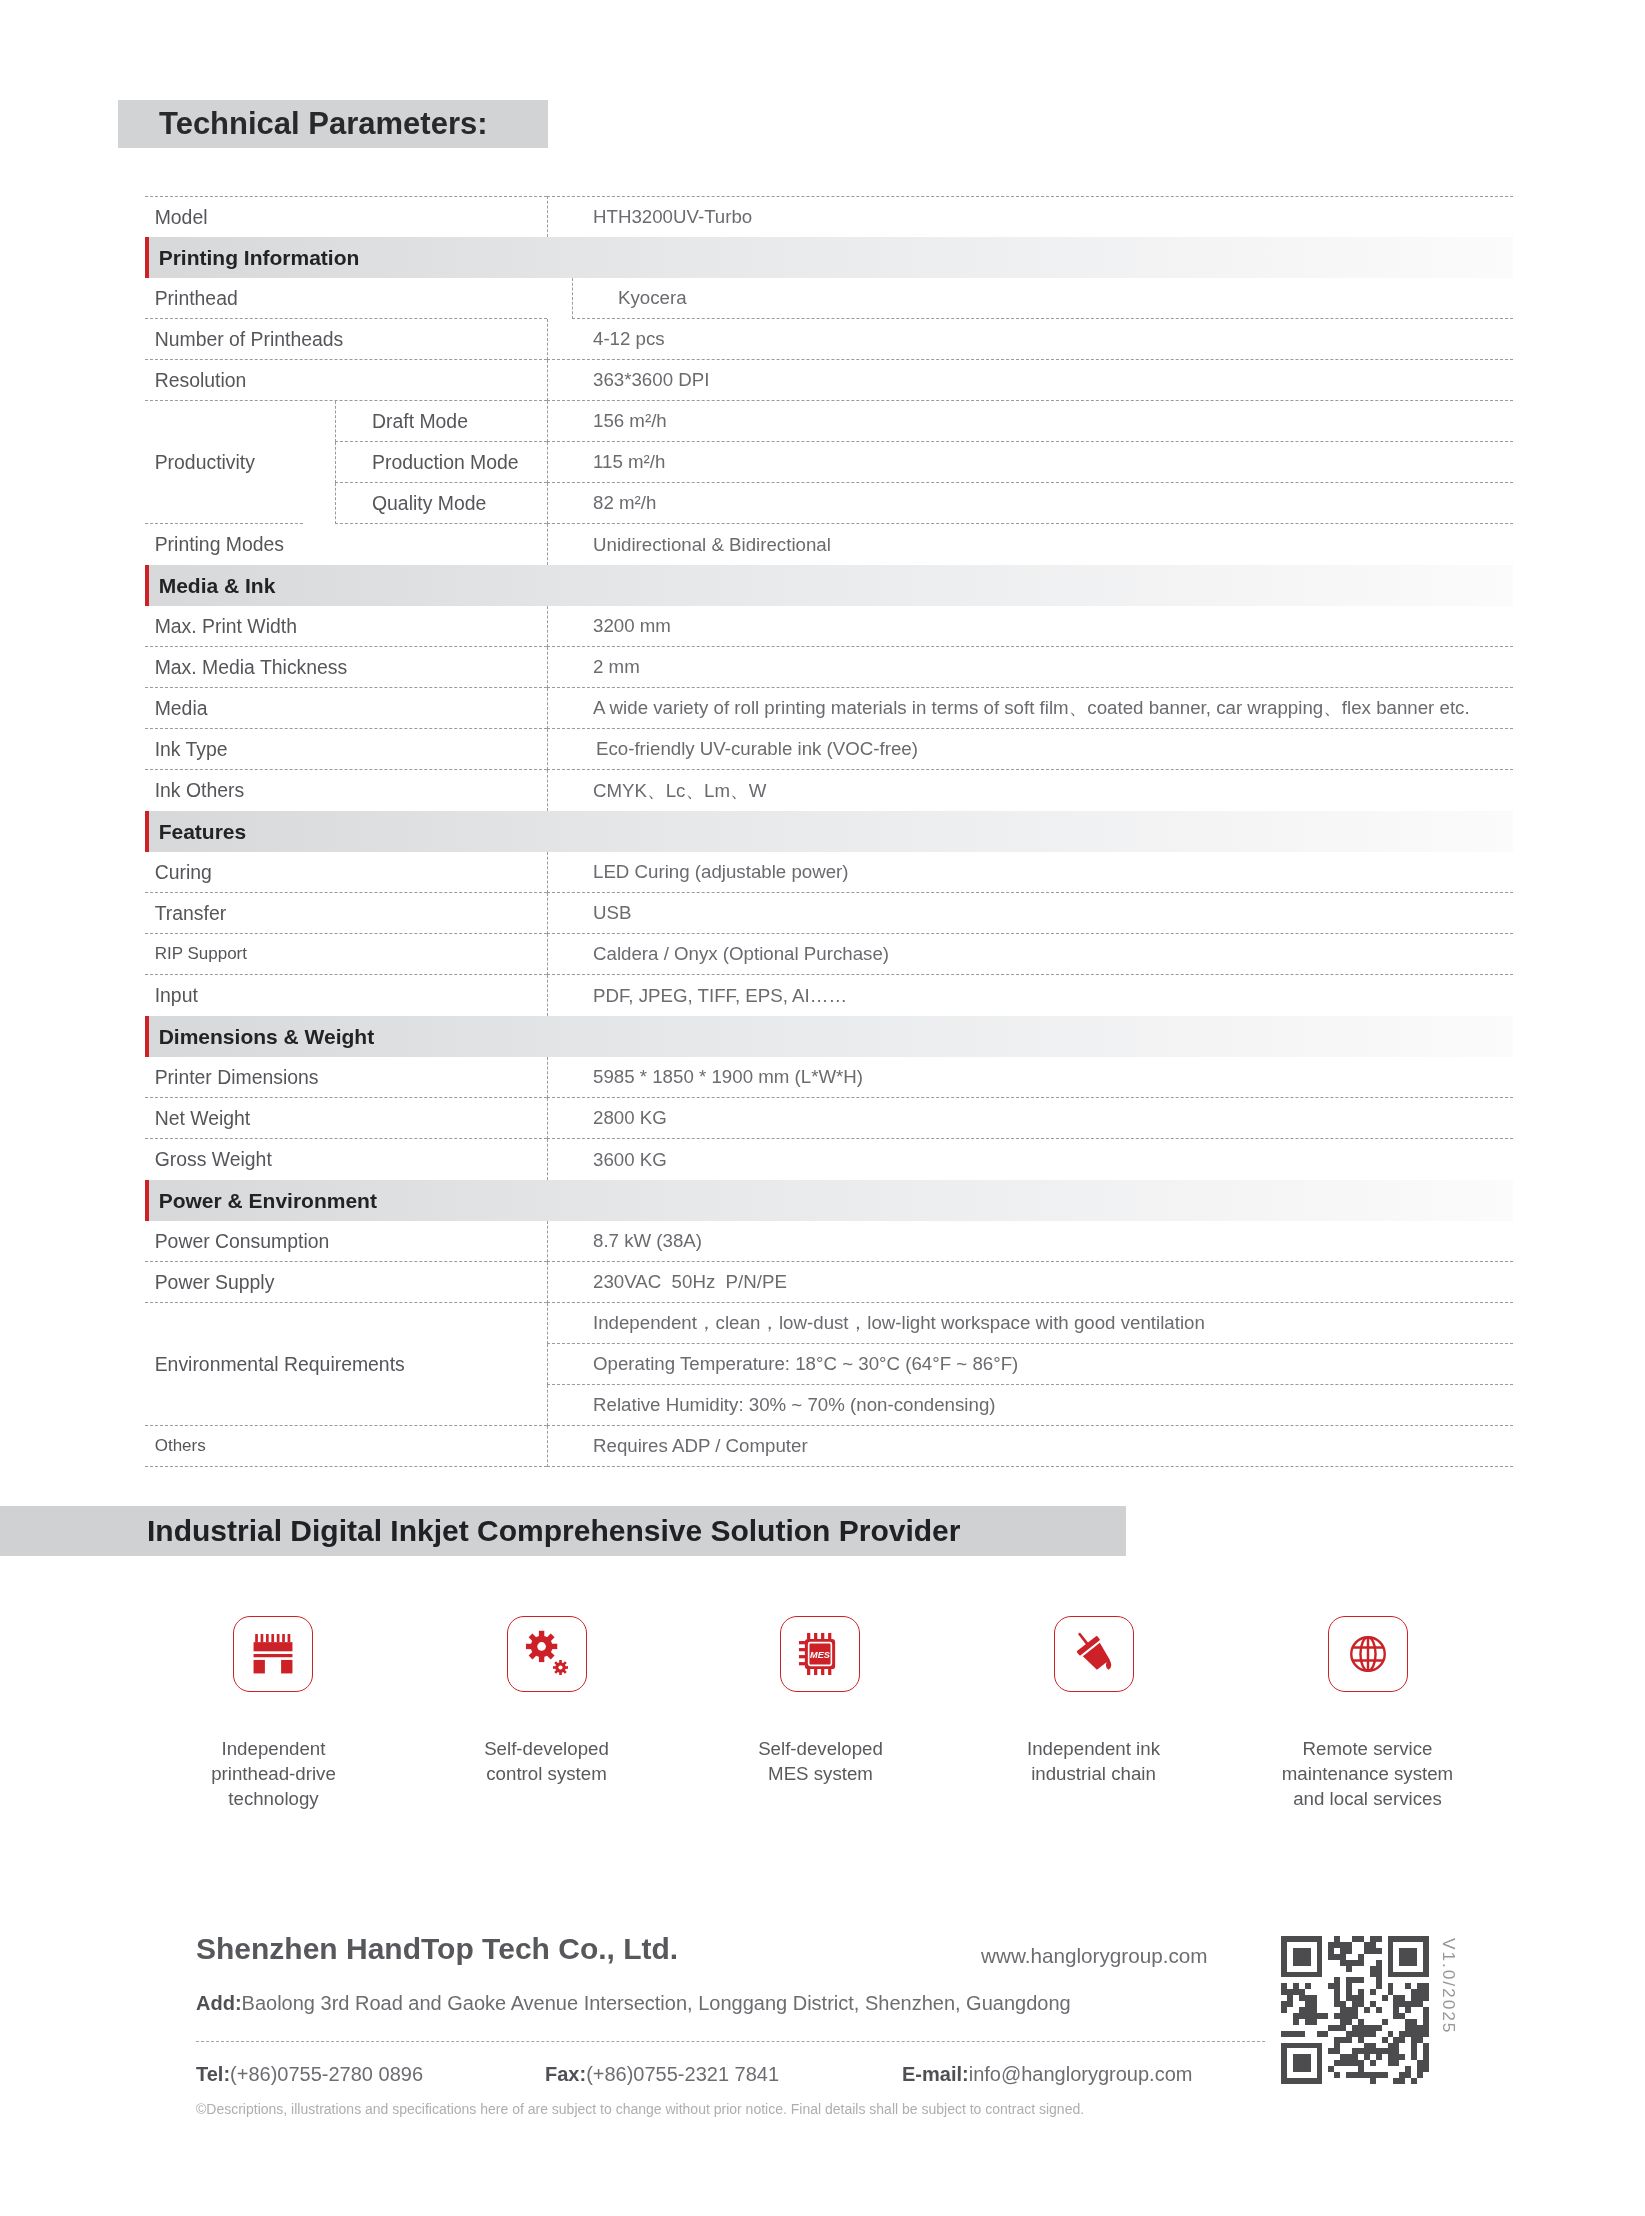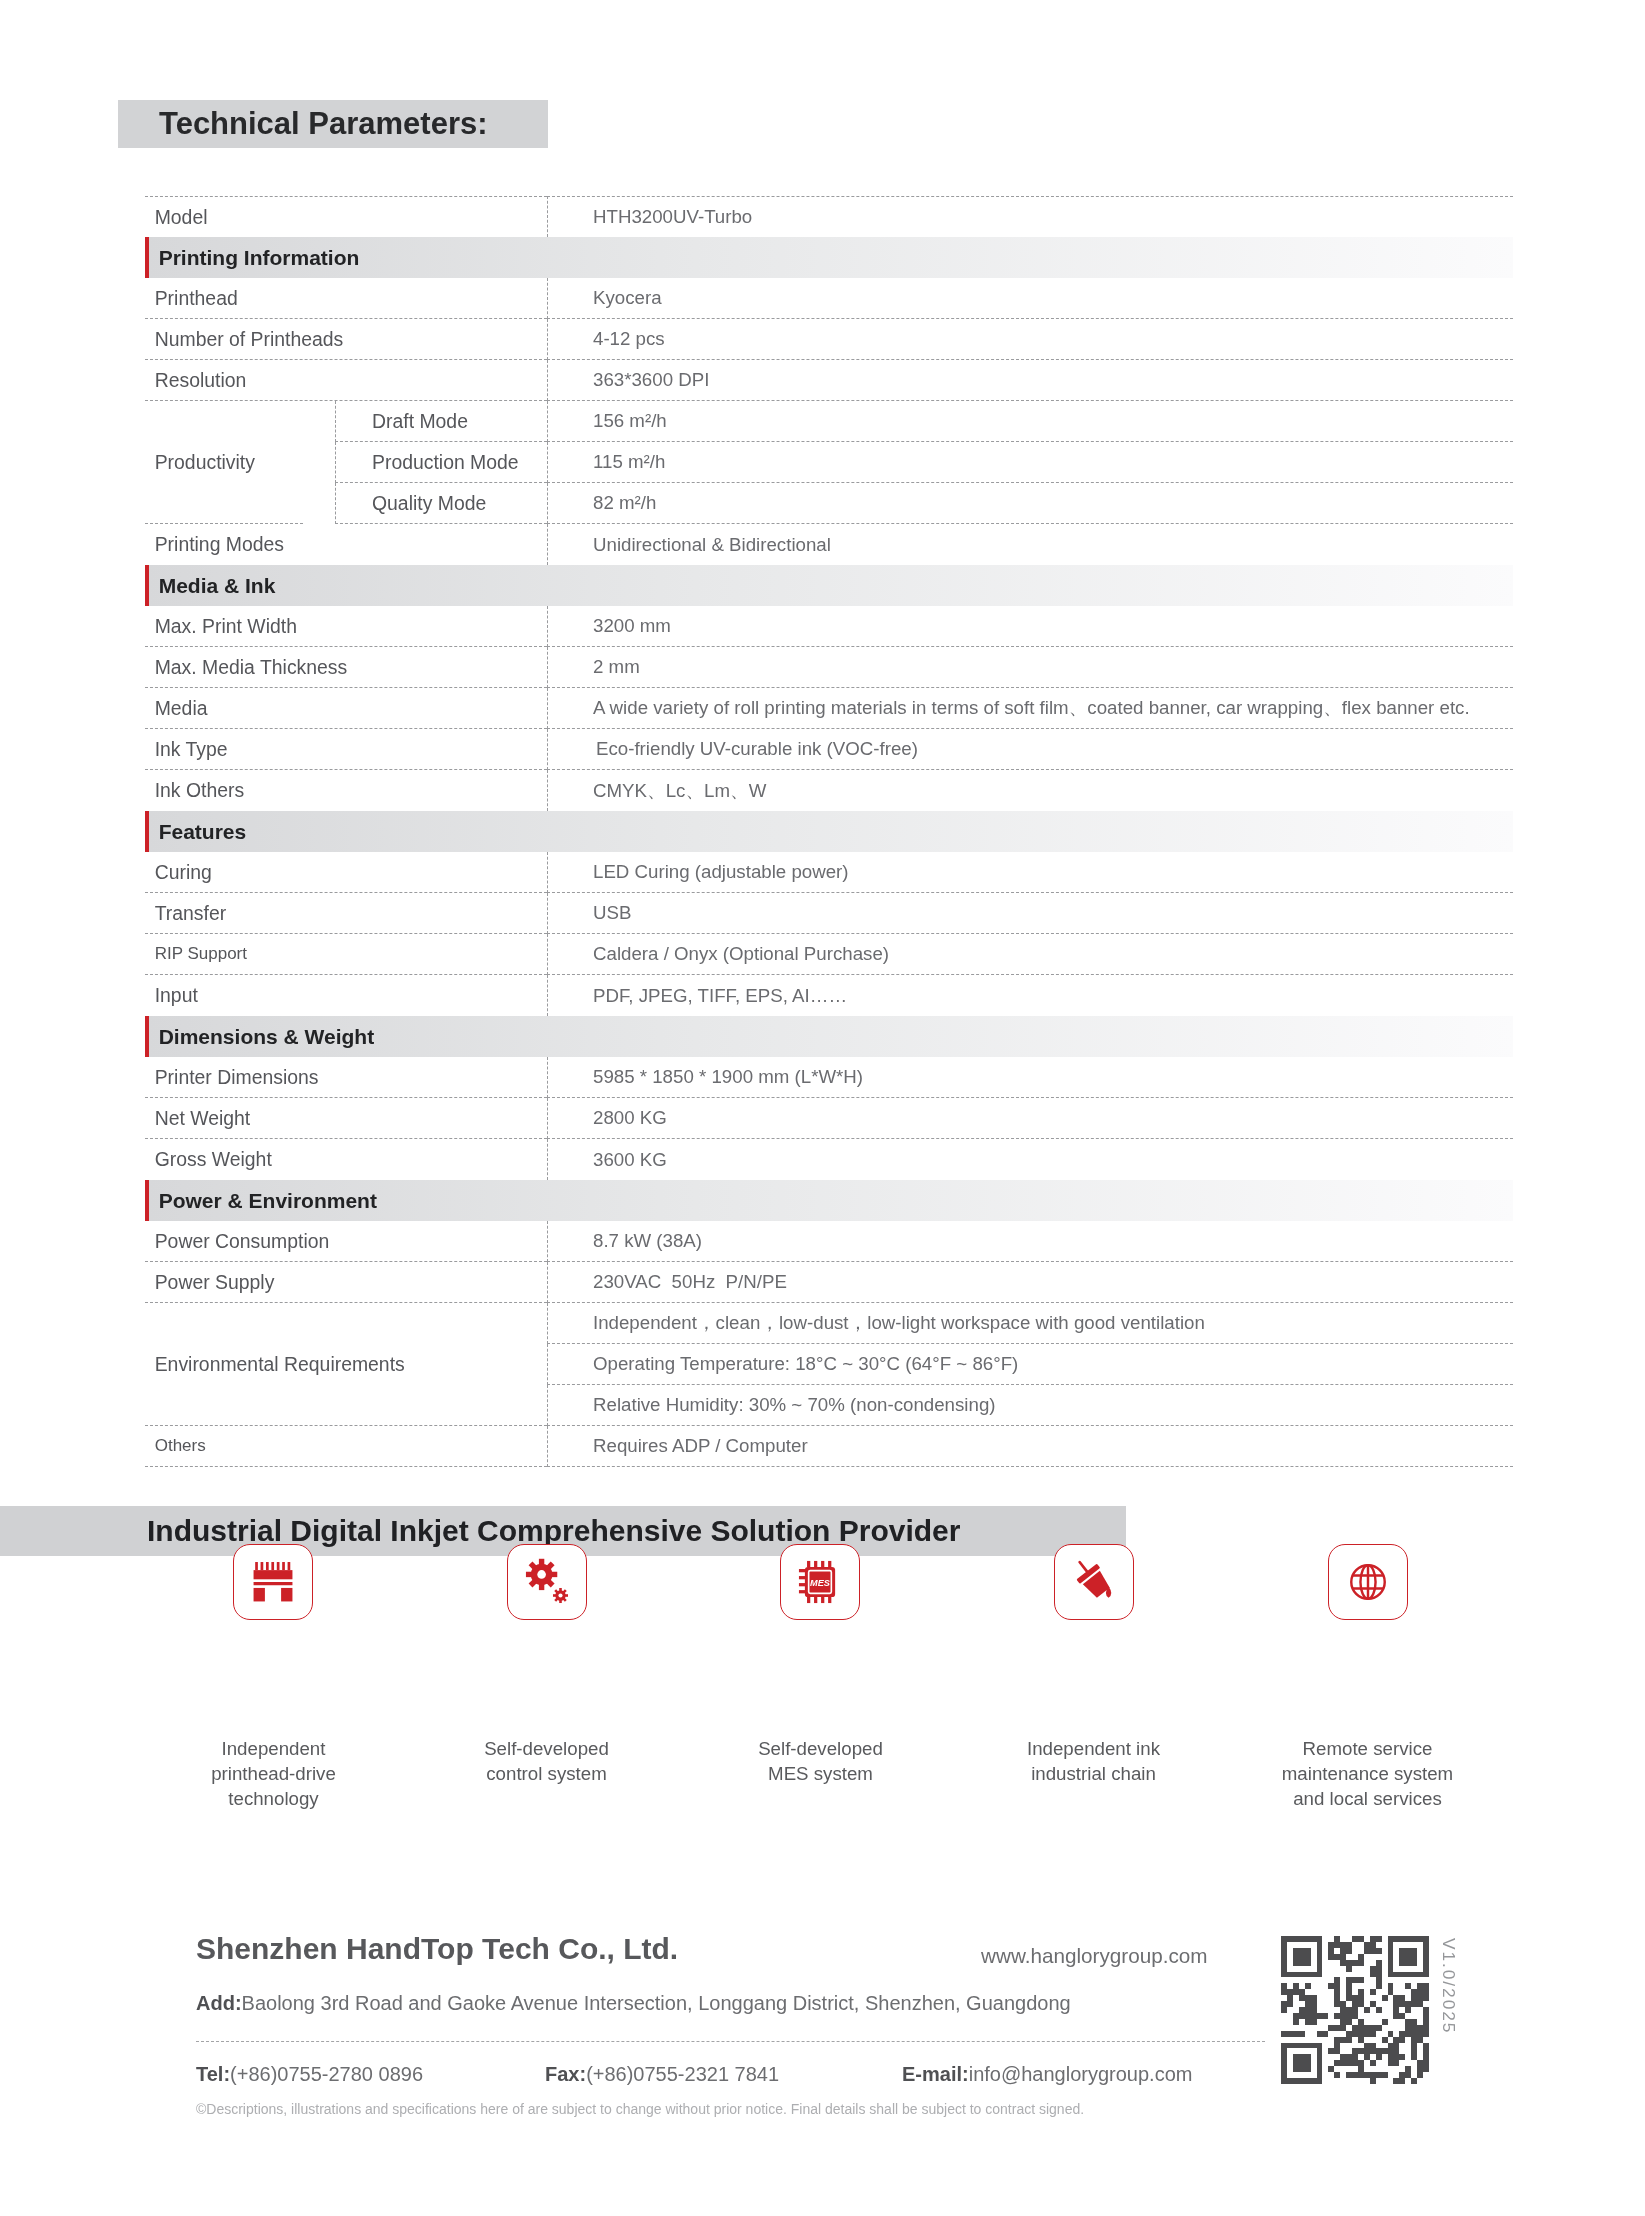--- a/index.html
+++ b/index.html
@@ -32,21 +32,21 @@
   .section-band{grid-column:1/4;display:flex;align-items:center;padding-left:9.7px;box-sizing:border-box;
         background:linear-gradient(90deg,#d7d8da 0%,#e7e8e9 40%,#fbfbfc 100%);
         border-left:4.5px solid var(--acc);font-size:21px;font-weight:bold;color:#222325;}
 
   
   .banner{position:absolute;left:0;top:1506px;width:1126px;height:50px;background:#d0d1d3;
         display:flex;align-items:center;padding-left:147px;box-sizing:border-box;
         font-size:30px;font-weight:bold;color:#202124;}
 
   
-  .feat-card{position:absolute;top:1544px;width:80px;height:76px;background:#fff;
+  .feat-card{position:absolute;top:1616px;width:80px;height:76px;background:#fff;
         border:1.9px solid var(--acc);border-radius:17px;box-sizing:border-box;
         display:flex;align-items:center;justify-content:center;}
   .feat-card svg{width:54px;height:54px;display:block;}
   .feat-label{position:absolute;top:1737px;width:213px;text-align:center;font-size:18.7px;
         color:#595a5d;line-height:1.33;white-space:pre-line;}
 
   
   .company{position:absolute;left:196px;top:1932px;font-size:30px;font-weight:bold;color:#57585b;}
   .website{position:absolute;left:981px;top:1944px;font-size:20.7px;color:#6c6d70;}
   .addr{position:absolute;left:196px;top:1992px;font-size:20px;color:#6c6d70;}
@@ -67,21 +67,21 @@
 
   <div class="title-band">
     <span>Technical Parameters:</span>
   </div>
 
   <div class="spec-table">
       <div class="cell lab bt" style="grid-row: 1;">Model</div>
       <div class="cell val vl bt" style="grid-row: 1;">HTH3200UV-Turbo</div>
       <div class="section-band" style="grid-row: 2;">Printing Information</div>
       <div class="cell lab bb" style="grid-row: 3;">Printhead</div>
-      <div class="cell val vl bb" style="grid-row: 3;">Kyocera</div>
+      <div class="cell val vl bb" style="grid-row: 3; margin-left: 25px;">Kyocera</div>
       <div class="cell lab bb" style="grid-row: 4;">Number of Printheads</div>
       <div class="cell val vl bb" style="grid-row: 4;">4-12 pcs</div>
       <div class="cell lab bb" style="grid-row: 5;">Resolution</div>
       <div class="cell val vl bb" style="grid-row: 5;">363*3600 DPI</div>
       <div class="cell glab bb" style="grid-row: 6 / 9;">Productivity</div>
       <div class="cell sub vl bb" style="grid-row: 6;">Draft Mode</div>
       <div class="cell val vl bb" style="grid-row: 6;">156 m²/h</div>
       <div class="cell sub vl bb" style="grid-row: 7;">Production Mode</div>
       <div class="cell val vl bb" style="grid-row: 7;">115 m²/h</div>
       <div class="cell sub vl bb" style="grid-row: 8;">Quality Mode</div>

